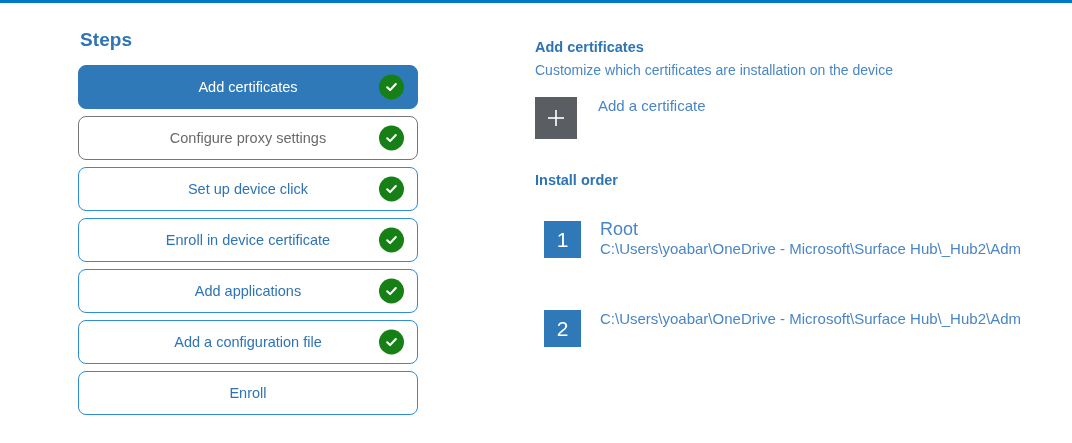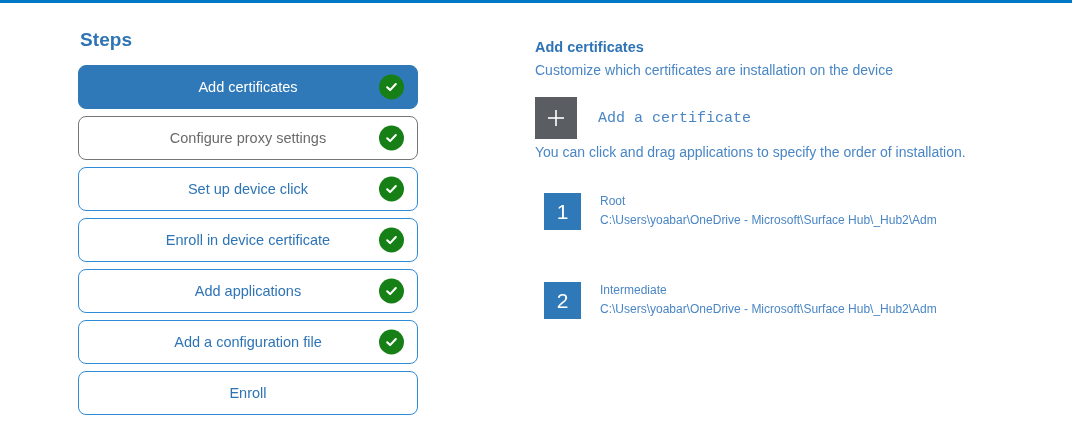--- a/index.html
+++ b/index.html
@@ -121,23 +121,21 @@
 
   .sec-sub {
     font-size: 14px;
     color: #4A86C5;
     margin: 3px 0 0 0;
     line-height: 20px;
   }
 
   .add-cert-row {
     display: flex;
-    align-items: center;
     margin-top: 17px;
-    font-family: Liberation Mono, monospace;
   }
 
   .plus-box {
     width: 42px;
     height: 42px;
     background: #5A5E62;
     display: flex;
     align-items: center;
     justify-content: center;
     cursor: pointer;
@@ -182,26 +180,26 @@
     margin-left: 9px;
   }
 
   .order-text {
     margin-left: 19px;
     margin-top: -1px;
     line-height: 19px;
   }
 
   .order-name {
-    font-size: 12px;
+    font-size: 18px;
     color: #4A86C5;
   }
 
   .order-path {
-    font-size: 12px;
+    font-size: 15px;
     color: #4A86C5;
     white-space: nowrap;
   }
 </style>
 </head>
 <body>
 
 <div class="top-rule"></div>
 
 <div class="page">
@@ -273,33 +271,32 @@
         <span>
           <svg width="22" height="22" viewBox="0 0 22 22">
             <rect x="10.2" y="3" width="1.6" height="16" fill="#ffffff"></rect>
             <rect x="3" y="10.2" width="16" height="1.6" fill="#ffffff"></rect>
           </svg>
         </span>
       </div>
       <span class="add-cert-link">Add a certificate</span>
     </div>
 
-    <p class="sec-sub">You can click and drag applications to specify the order of installation.</p>
+    <h3 class="sec-head install-head">Install order</h3>
 
     <div class="order-list" id="order-list">
         <div class="order-item">
           <div class="order-num">1</div>
           <div class="order-text">
             <div class="order-name">Root</div>
             <div class="order-path">C:\Users\yoabar\OneDrive - Microsoft\Surface Hub\_Hub2\Adm</div>
           </div>
         </div>
         <div class="order-item">
           <div class="order-num">2</div>
           <div class="order-text">
-            <div class="order-name">Intermediate</div>
             <div class="order-path">C:\Users\yoabar\OneDrive - Microsoft\Surface Hub\_Hub2\Adm</div>
           </div>
         </div>
       </div>
 
   </div>
 </div>
 
 </body></html>

